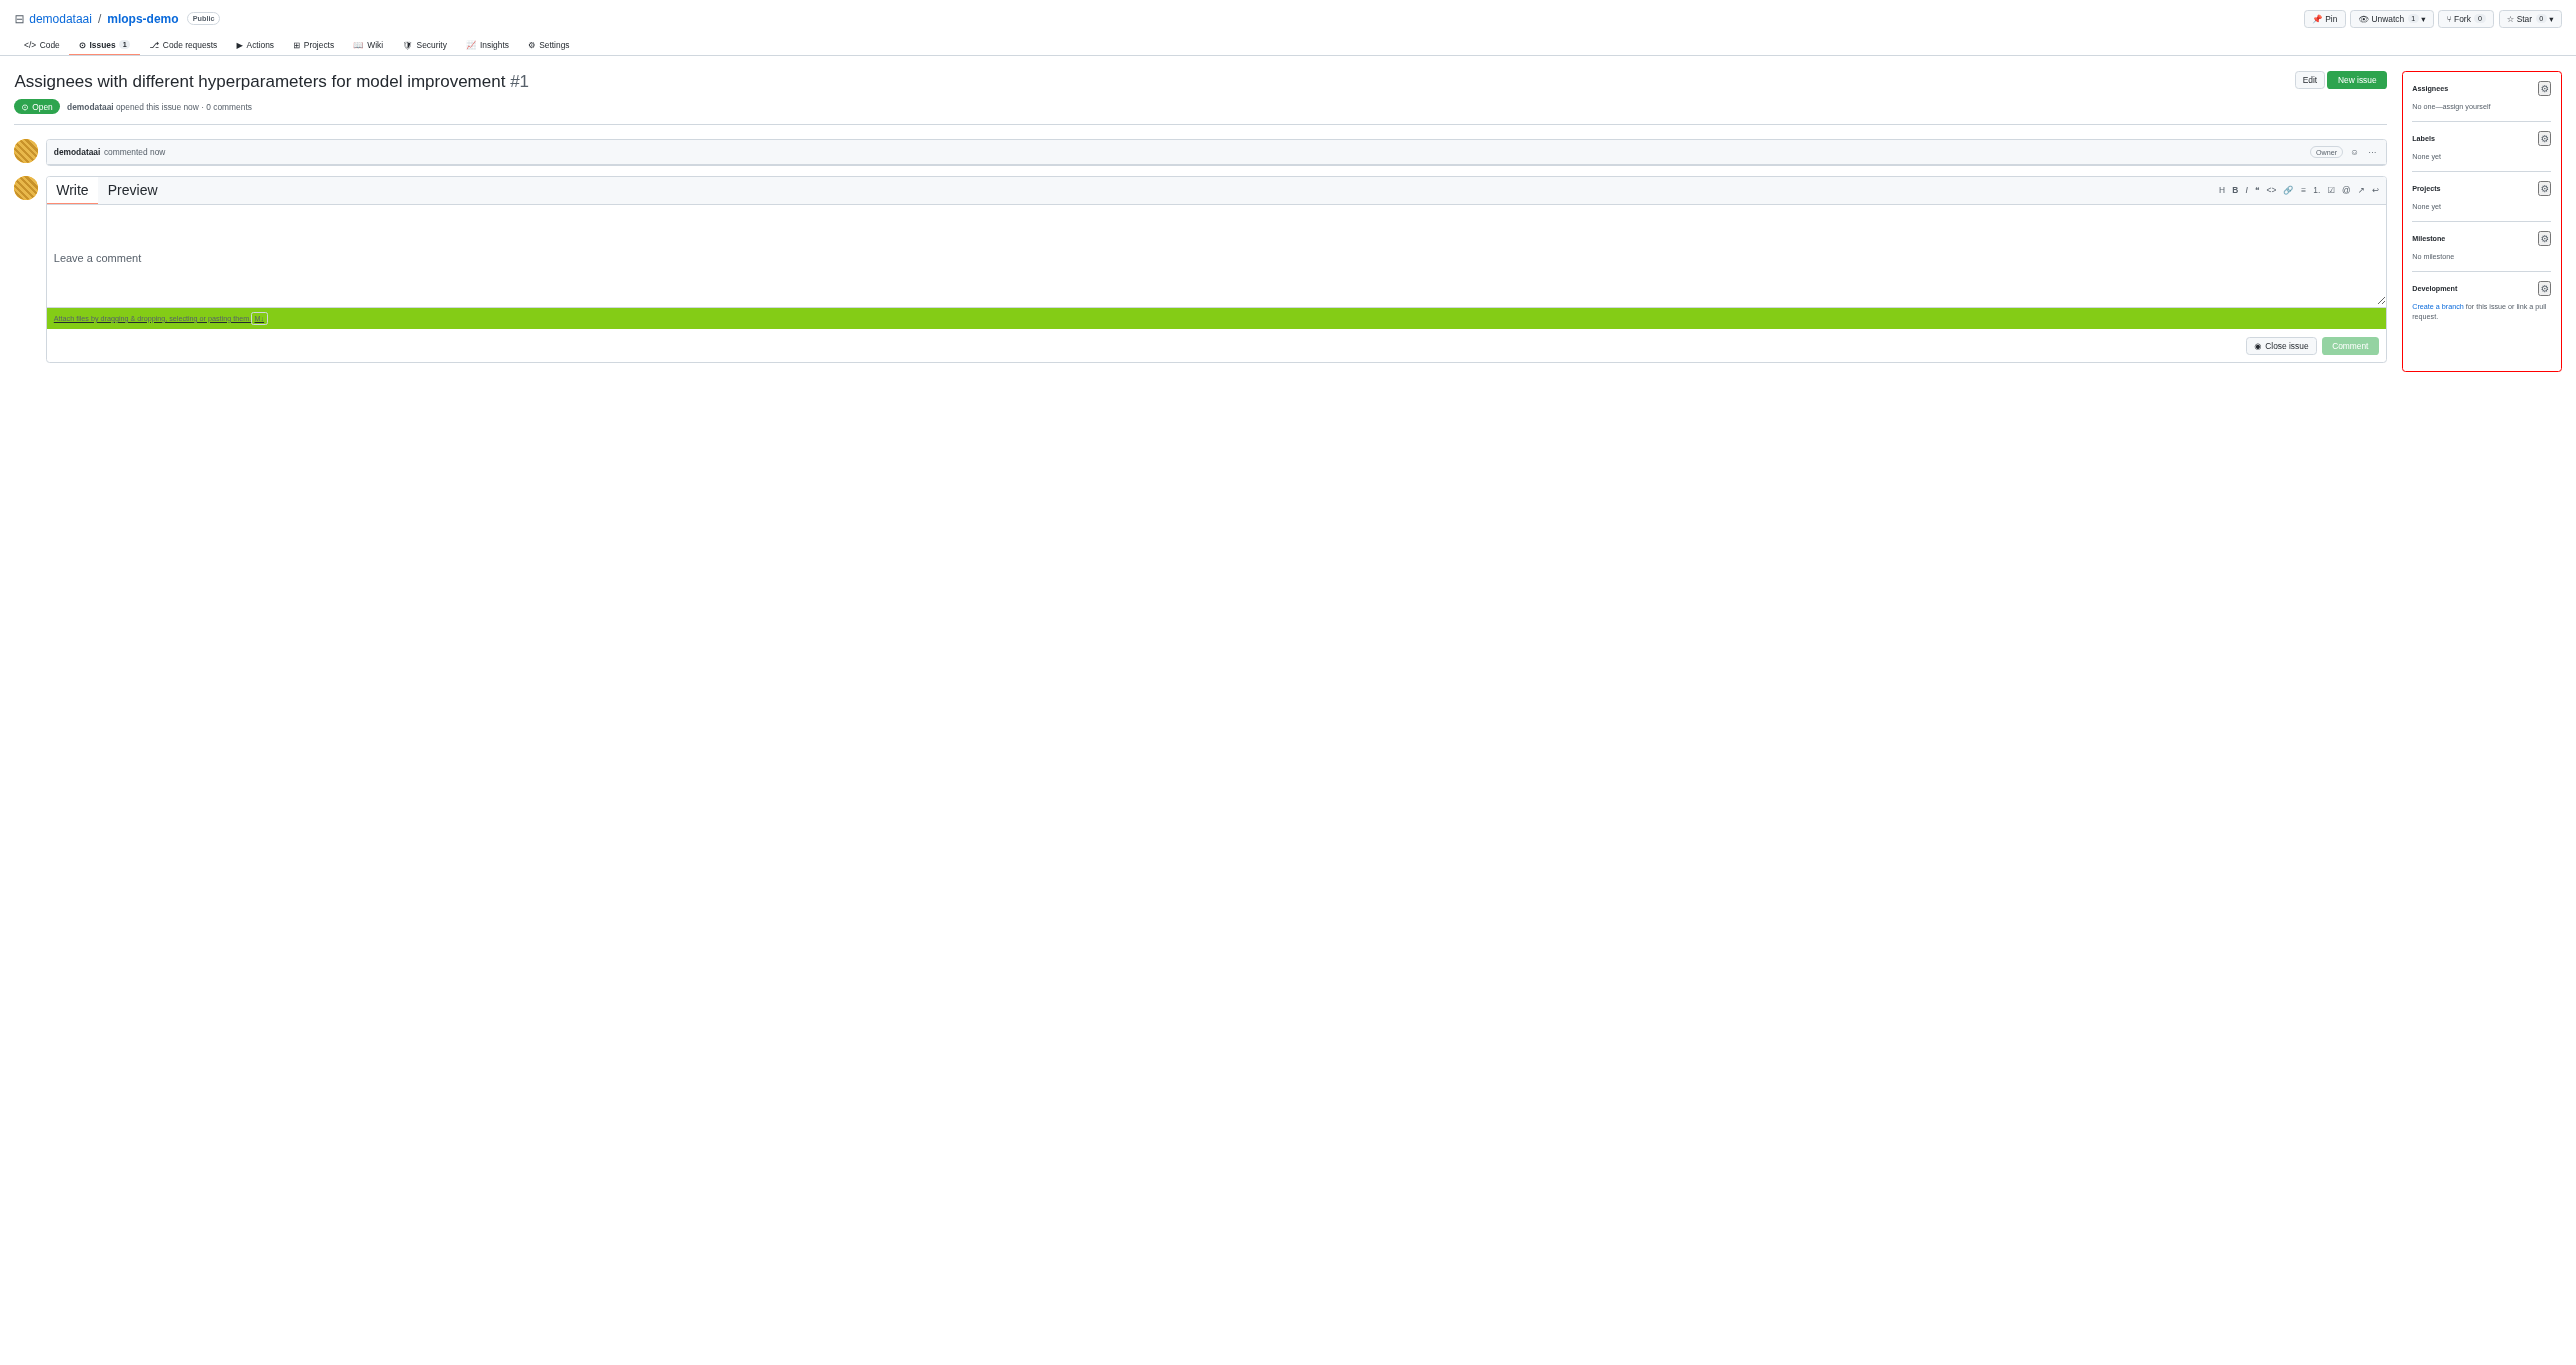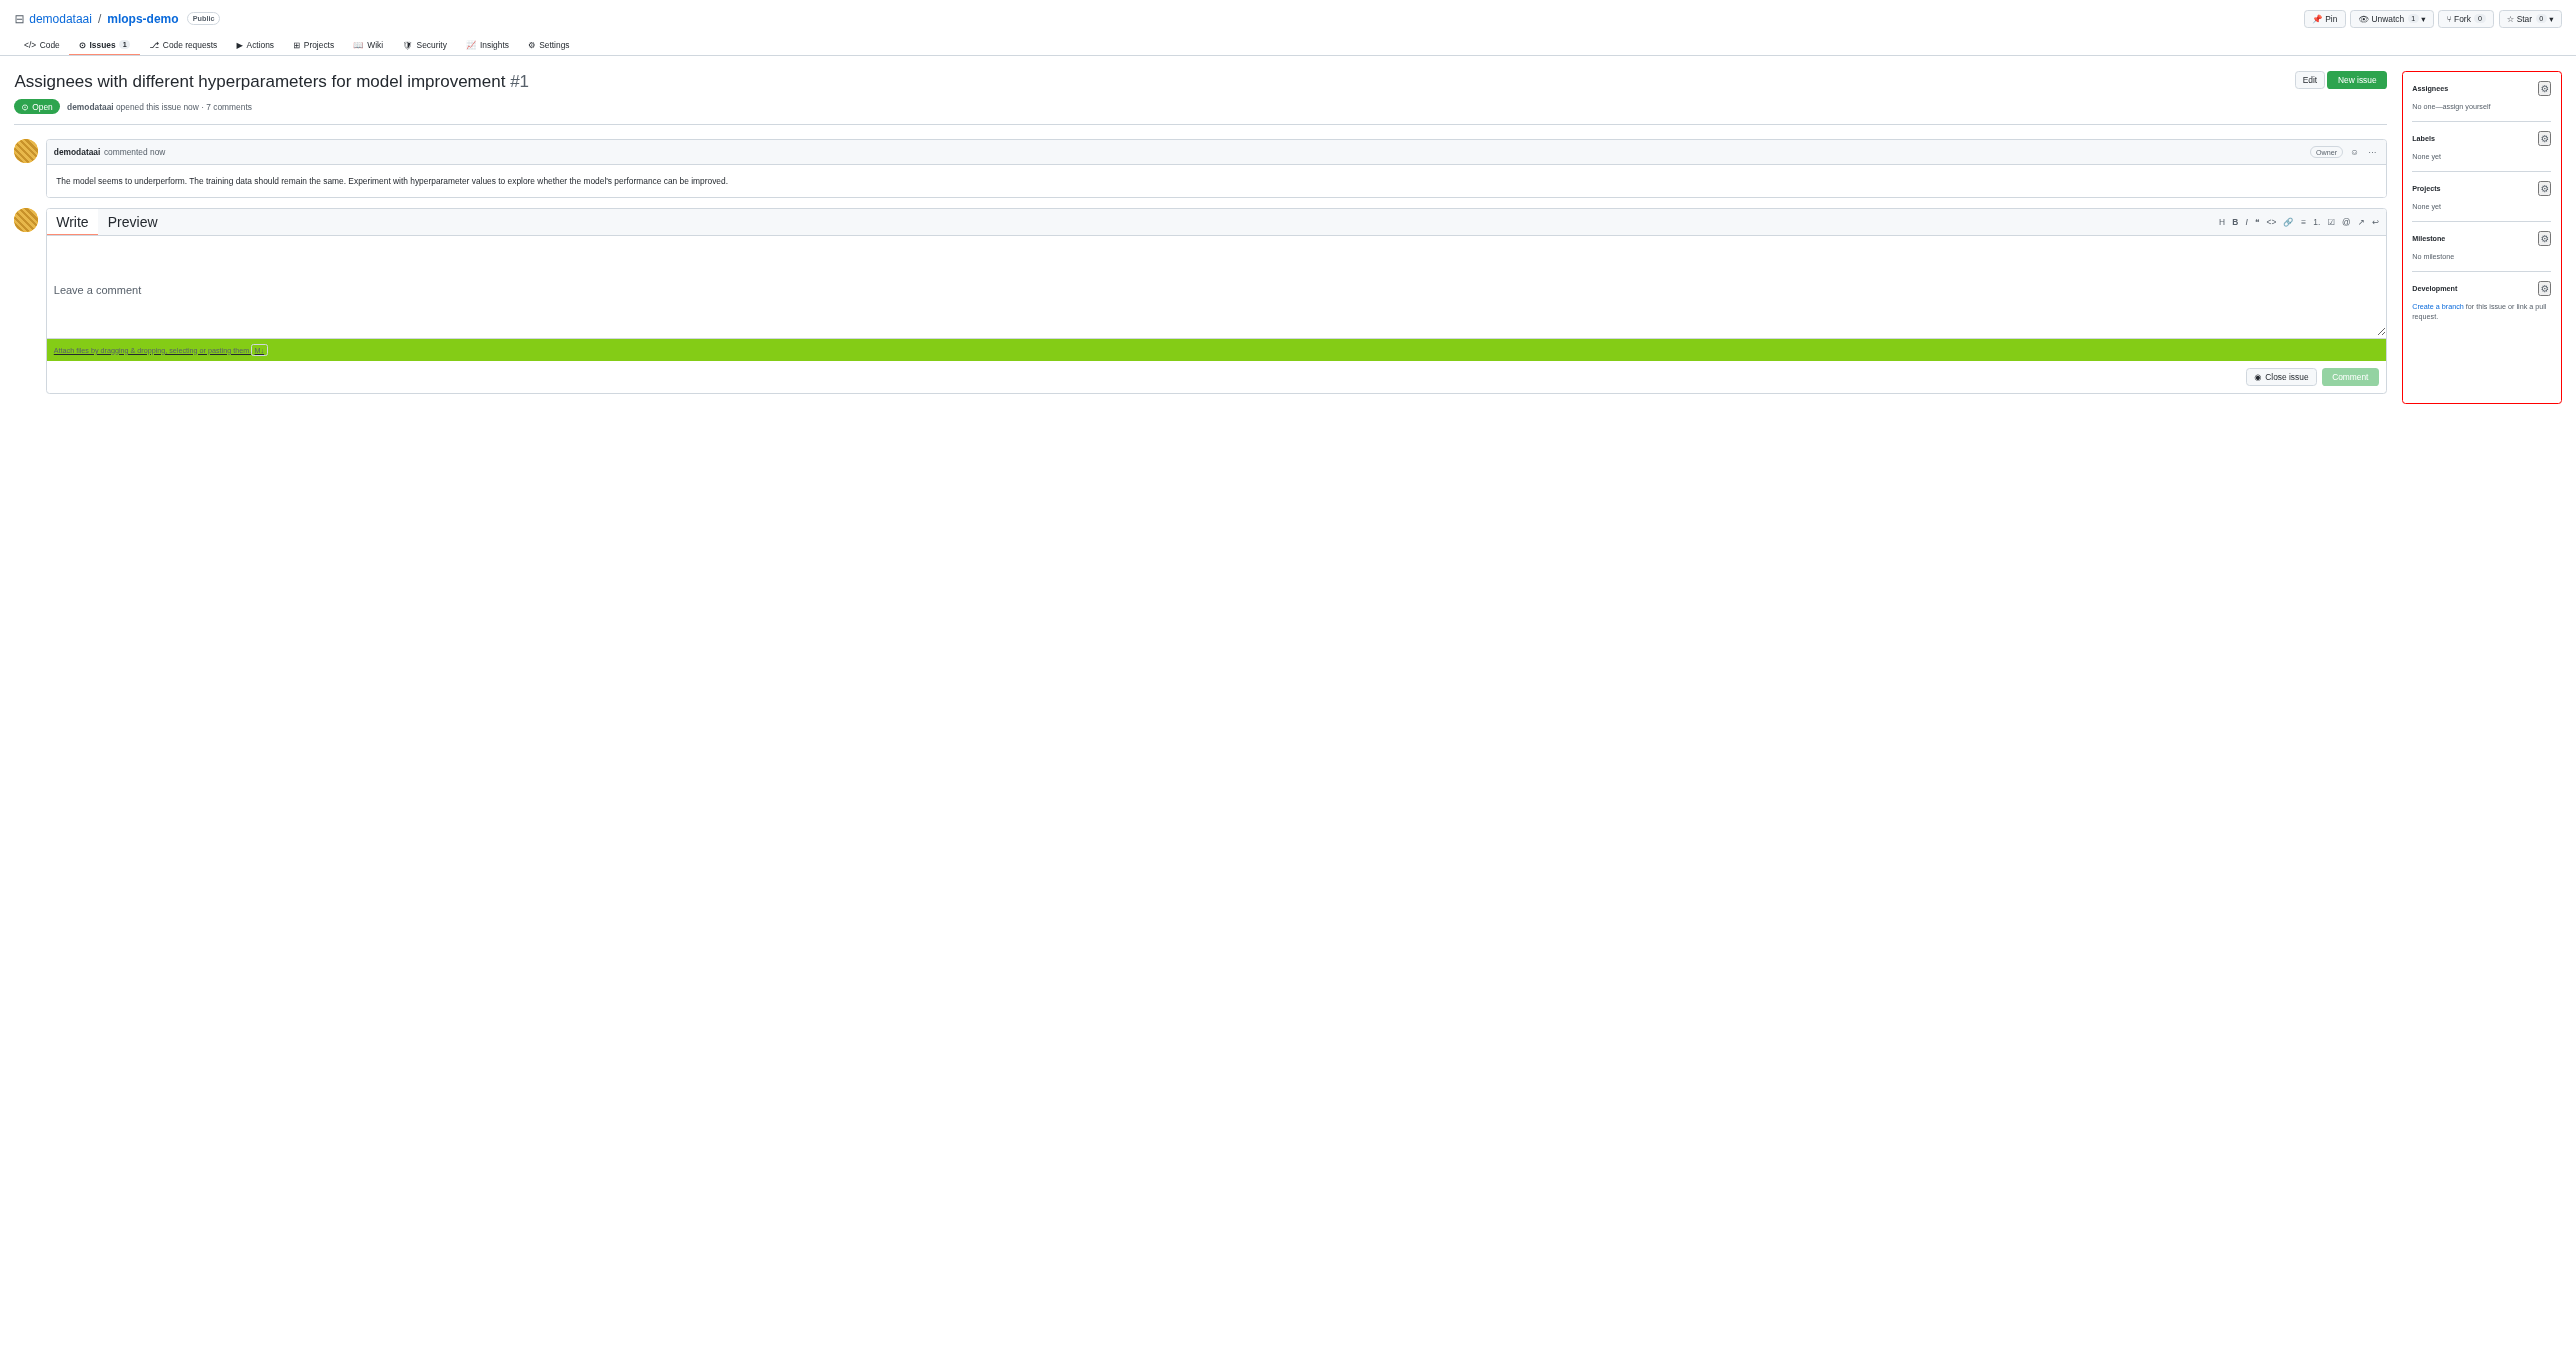--- a/index.html
+++ b/index.html
@@ -172,42 +172,39 @@
     </div>
 
     <div class="issue-meta">
       <span class="open-badge">
         <span>⊙</span>
         <span>Open</span>
       </span>
       <span class="issue-meta-text">
         <a>demodataai</a>
         <span>opened this issue now</span>
-        · <span>7 comments</span>
+        · <span>0 comments</span>
       </span>
     </div>
 
     <div class="comment-thread">
       <div class="avatar">
         <div class="avatar-placeholder"></div>
       </div>
       <div class="comment-box">
         <div class="comment-header">
           <div class="comment-header-left">
             <span class="comment-author">demodataai</span>
             <span class="comment-time">commented now</span>
           </div>
           <div class="comment-header-right">
             <span class="owner-badge">Owner</span>
             <button class="toolbar-btn">☺</button>
             <button class="toolbar-btn">···</button>
           </div>
-        </div>
-        <div class="comment-body">
-          <p>The model seems to underperform. The training data should remain the same. Experiment with hyperparameter values to explore whether the model's performance can be improved.</p>
         </div>
       </div>
     </div>
 
     <div class="reply-thread">
       <div class="avatar">
         <div class="avatar-placeholder"></div>
       </div>
       <div class="reply-box">
         <div class="reply-tabs">

